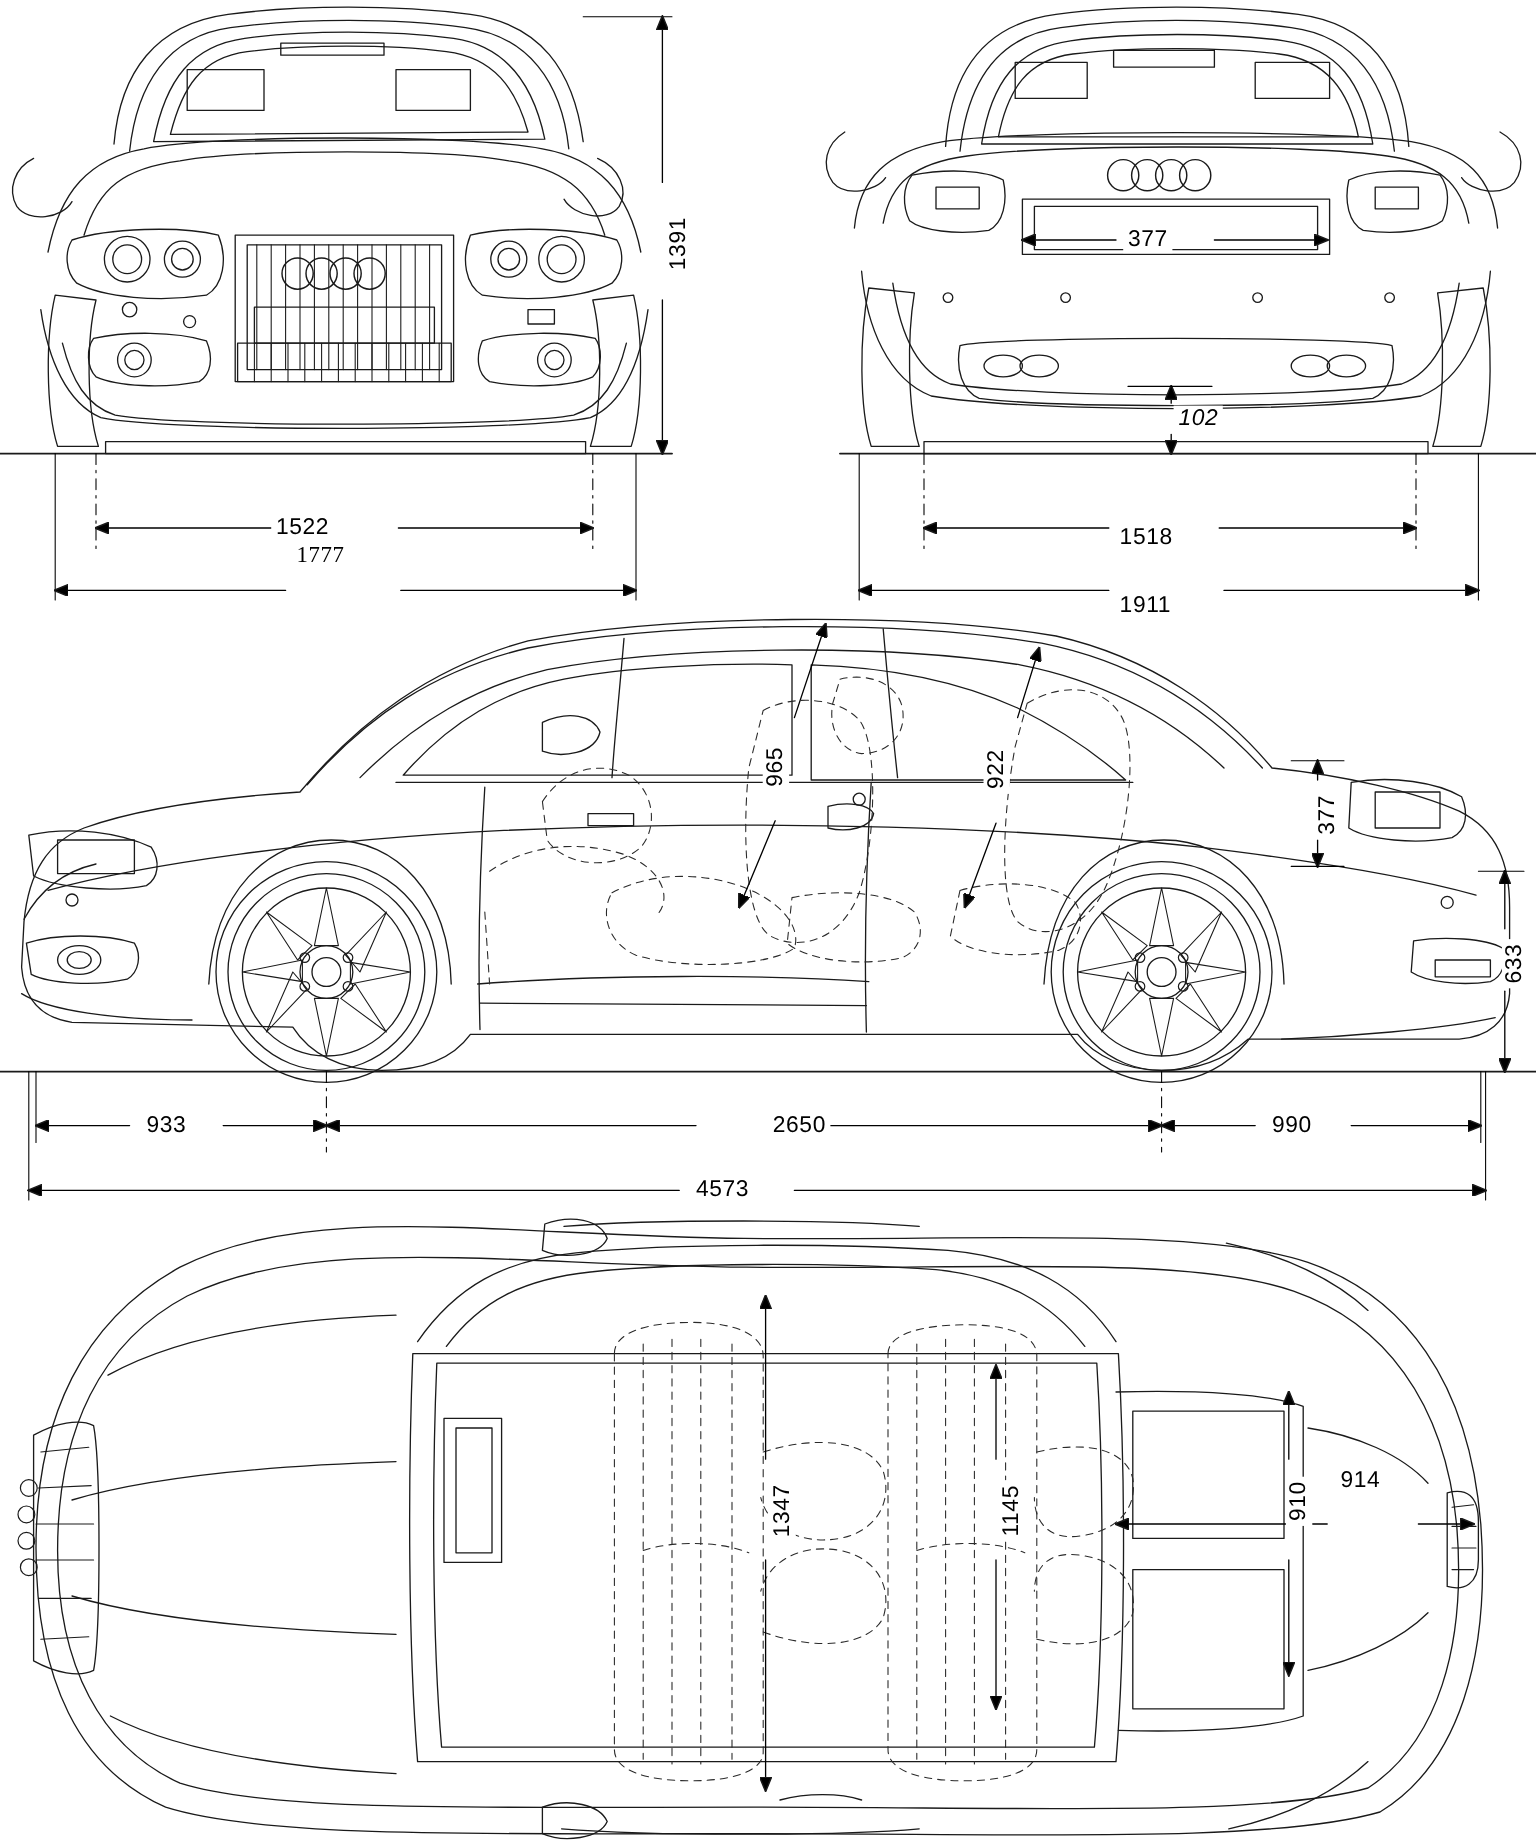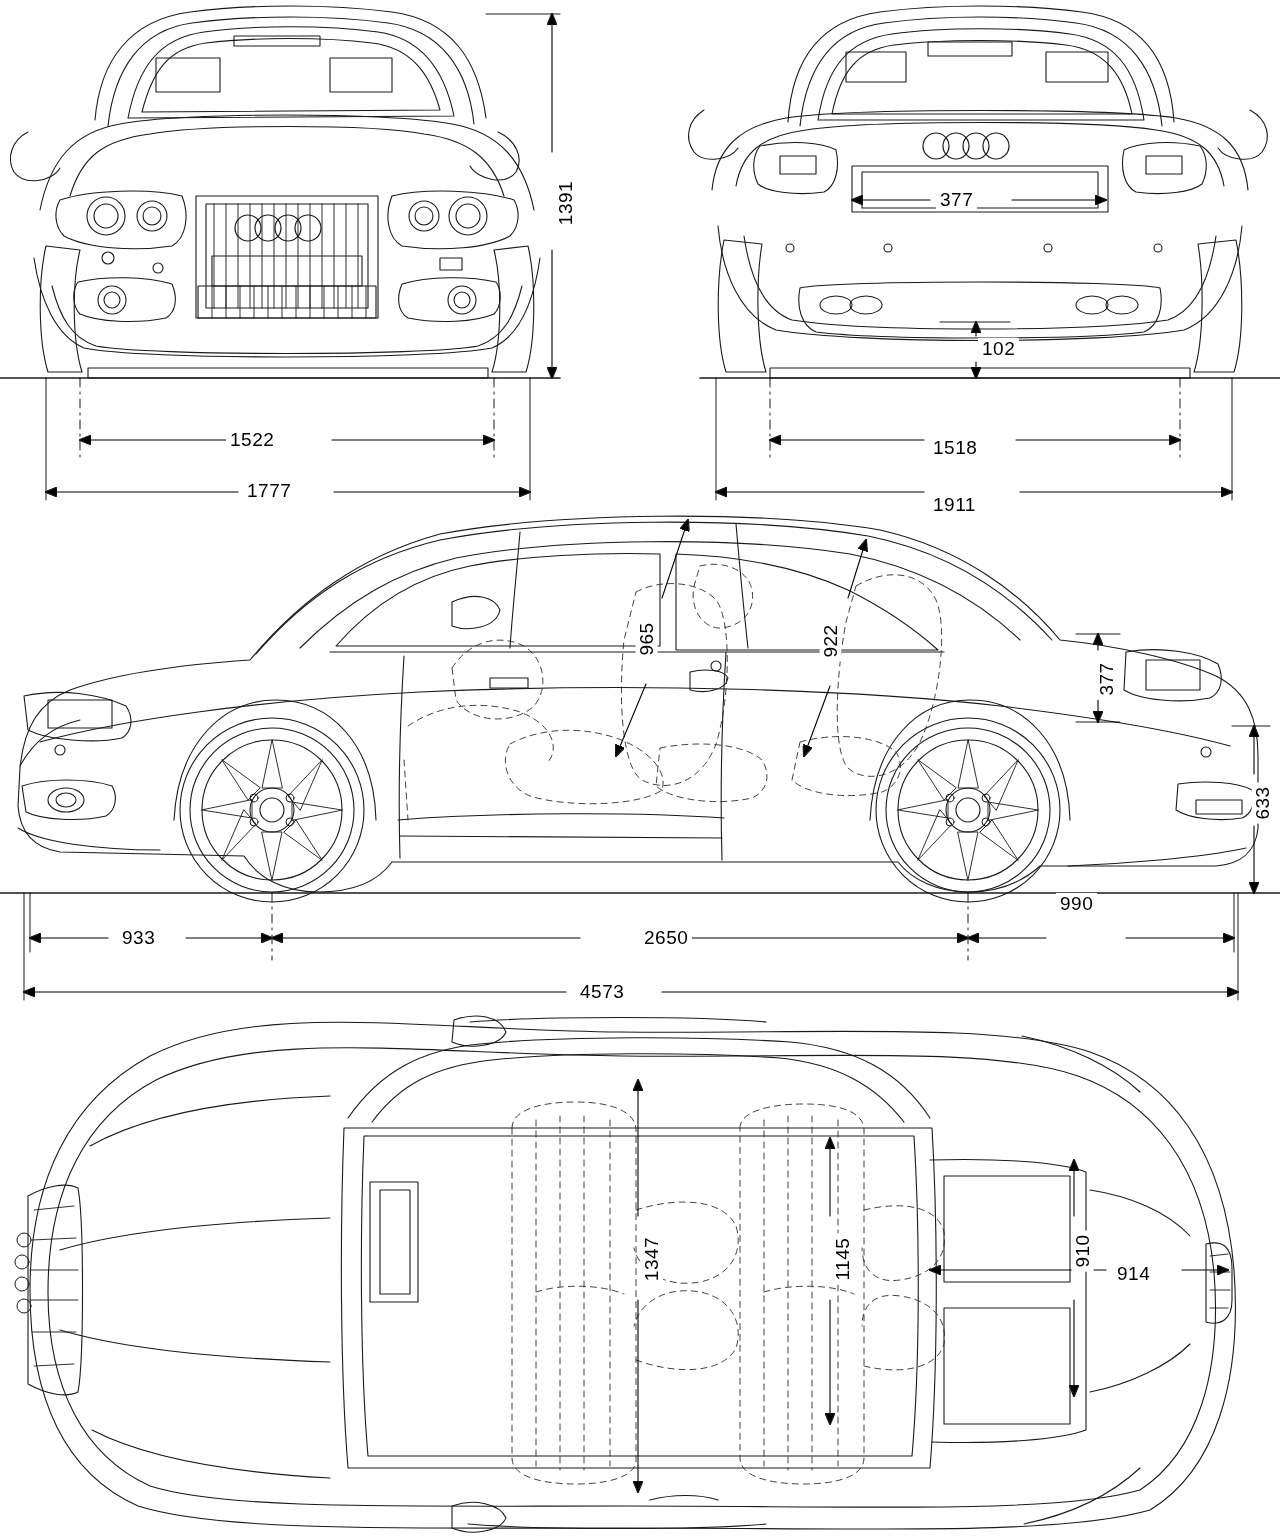--- a/index.html
+++ b/index.html
@@ -456,34 +456,34 @@
         <line x1="1074" y1="1300" x2="1074" y2="1396" marker-end="url(#ar)"></line>
 
         <line x1="930" y1="1270" x2="1106" y2="1270" marker-start="url(#al)"></line>
         <line x1="1182" y1="1270" x2="1228" y2="1270" marker-end="url(#ar)"></line>
       </g>
     </g>
   </svg>
 
   <div class="dimlabel vert" style="left:540px;top:192px;transform:rotate(-90deg);">1391</div>
   <div class="dimlabel" style="left:226px;top:429px;">1522</div>
-  <div class="dimlabel" style="left:243px;top:480px;">1777</div>
+  <div class="dimlabel" style="left:243px;top:452px;font-family:Liberation Serif, serif;">1777</div>
 
   <div class="dimlabel" style="left:936px;top:189px;">377</div>
-  <div class="dimlabel" style="left:978px;top:338px;">102</div>
+  <div class="dimlabel" style="left:978px;top:338px;font-style:italic;">102</div>
   <div class="dimlabel" style="left:929px;top:437px;">1518</div>
   <div class="dimlabel" style="left:929px;top:481px;margin-top:13px;">1911</div>
 
   <div class="dimlabel vert" style="left:626px;top:628px;transform:rotate(-90deg);">965</div>
   <div class="dimlabel vert" style="left:810px;top:630px;transform:rotate(-90deg);">922</div>
   <div class="dimlabel vert" style="left:1086px;top:668px;transform:rotate(-90deg);">377</div>
   <div class="dimlabel vert" style="left:1242px;top:792px;transform:rotate(-90deg);">633</div>
   <div class="dimlabel" style="left:118px;top:927px;">933</div>
   <div class="dimlabel" style="left:592px;top:927px;margin-left:48px;">2650</div>
-  <div class="dimlabel" style="left:1056px;top:893px;">990</div>
+  <div class="dimlabel" style="left:1056px;top:927px;">990</div>
   <div class="dimlabel" style="left:576px;top:981px;">4573</div>
 
   <div class="dimlabel vert" style="left:626px;top:1248px;transform:rotate(-90deg);">1347</div>
   <div class="dimlabel vert" style="left:818px;top:1248px;transform:rotate(-90deg);">1145</div>
   <div class="dimlabel vert" style="left:1062px;top:1240px;transform:rotate(-90deg);">910</div>
-  <div class="dimlabel" style="left:1113px;top:1263px;">914</div>
+  <div class="dimlabel" style="left:1113px;top:1223px;">914</div>
 
 </div>
 
 </body></html>

